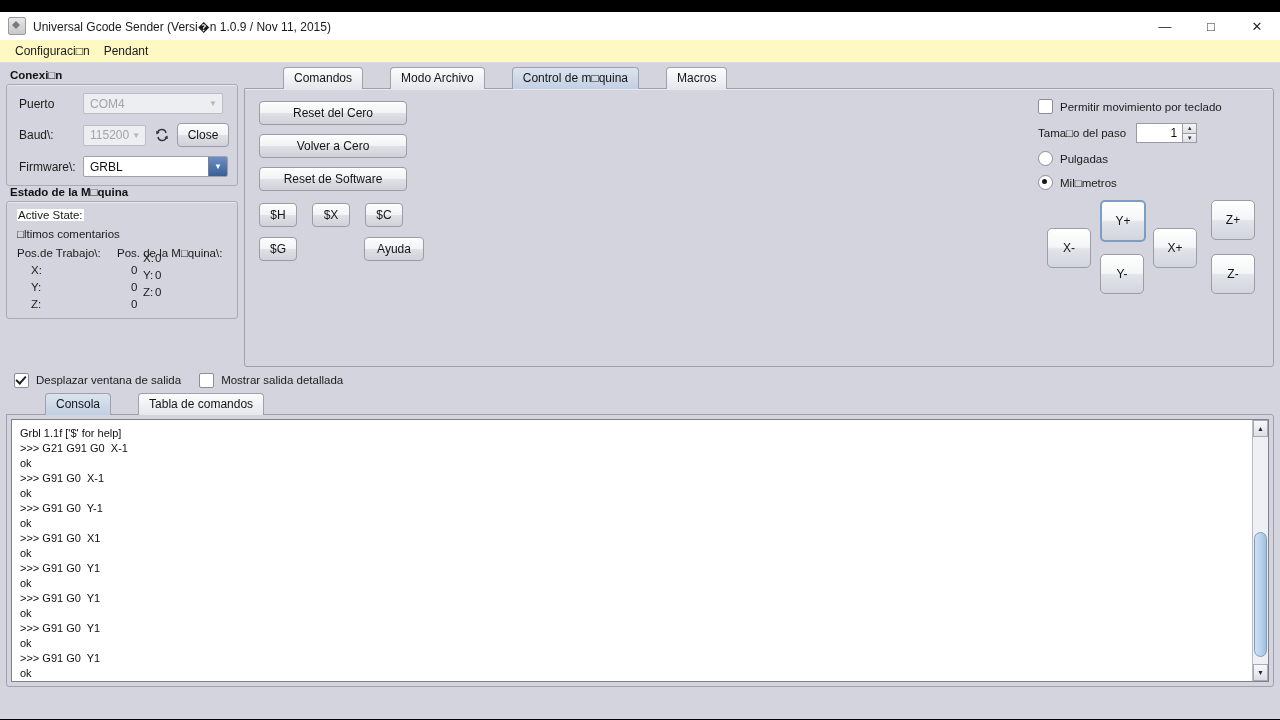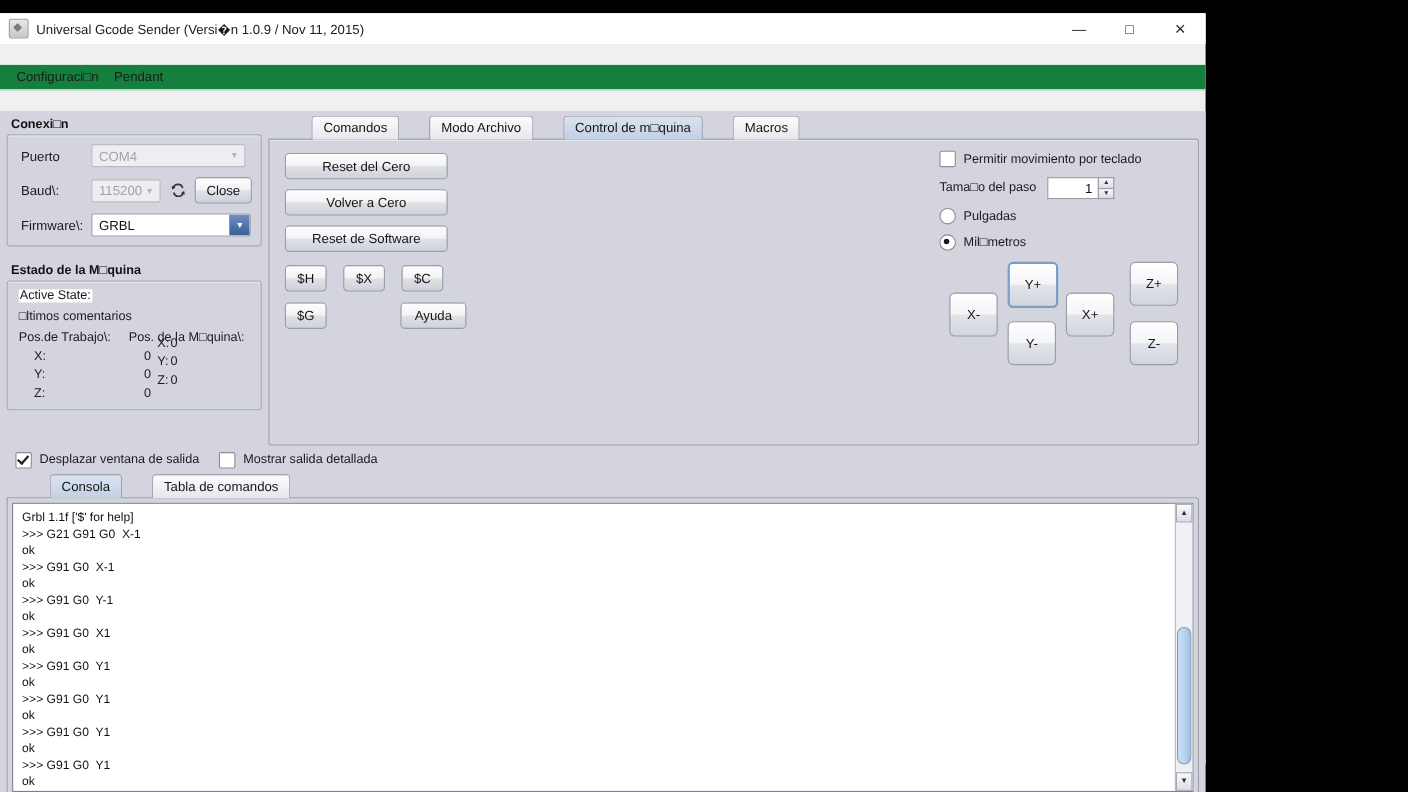--- a/index.html
+++ b/index.html
@@ -6,23 +6,23 @@
     margin: 0; padding: 0;
     width: 1280px; height: 720px;
     background: #000000;
     overflow: hidden;
     font-family: "Liberation Sans", sans-serif;
   }
   
   #app-window {
     position: absolute;
     left: 0; top: 12px;
-    width: 1096px; height: 683px;
+    width: 1280px; height: 683px;
     background: #f0f0f0;
-    display: flex; flex-direction: column; gap: 19px;
+    display: flex; flex-direction: column;
   }
   #titlebar {
     height: 28px;
     background: #ffffff;
     display: flex; align-items: center;
     padding-left: 8px;
     position: relative;
     flex: none;
   }
   #title-icon {
@@ -47,21 +47,21 @@
   .winbtn {
     width: 46px; height: 28px;
     display: flex; align-items: center; justify-content: center;
     font-size: 13px; color: #2a2a2a;
     cursor: default;
   }
   #winbtns { position: absolute; right: 0; top: 0; display: flex; }
   
   #menubar {
     height: 22px;
-    background: #15803d;
+    background: #fef9c3;
     display: flex; align-items: center;
     padding-left: 8px;
     border-bottom: 1px solid #dcdce2;
     flex: none;
   }
   .menu-item {
     font-size: 12px; color: #1b1b1b;
     padding: 2px 7px; cursor: default;
   }
 
@@ -356,21 +356,21 @@
 
           <div class="form-row" style="margin-bottom:0">
             <div class="form-label">Firmware\:</div>
             <div class="combo" id="firmware-combo">
               <span>GRBL</span>
               <span class="combo-arrow enabled">▼</span>
             </div>
           </div>
         </div>
 
-        <div class="group-title" style="margin-top:16px">Estado de la M□quina</div>
+        <div class="group-title" style="margin-top:0">Estado de la M□quina</div>
         <div class="bordered-panel" id="status-panel">
           <div class="status-line">
             <span class="hl">Active State:</span>
           </div>
           <div class="status-line">□ltimos comentarios</div>
           <div id="pos-headers">
             <div>Pos.de Trabajo\:</div>
             <div>Pos. de la M□quina\:</div>
           </div>
           <div class="axis-row">

